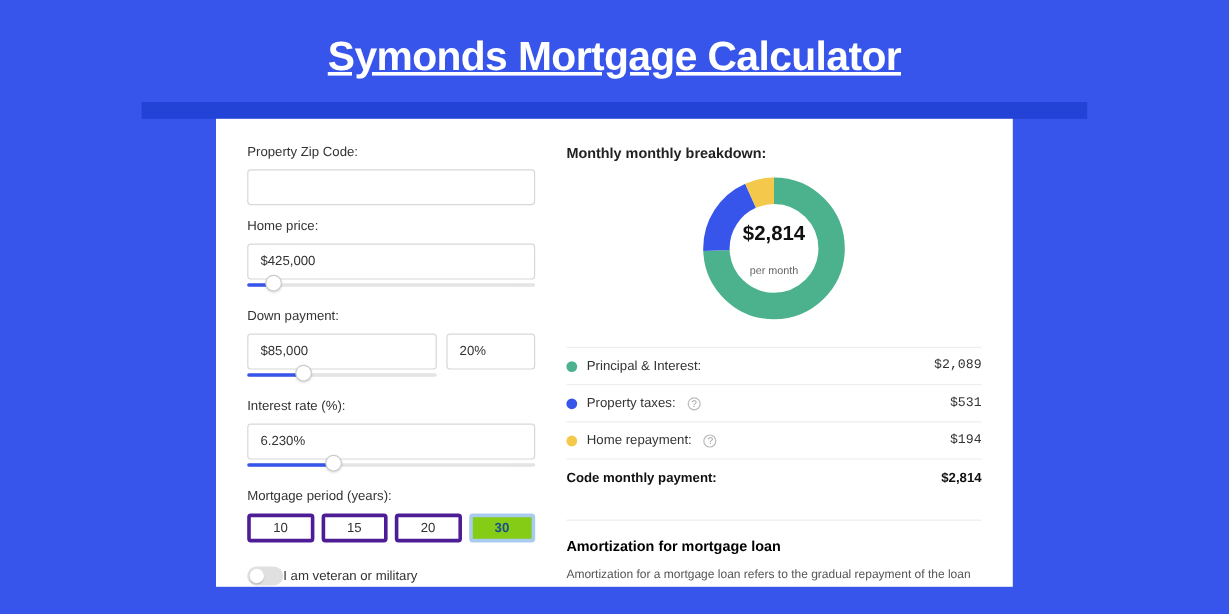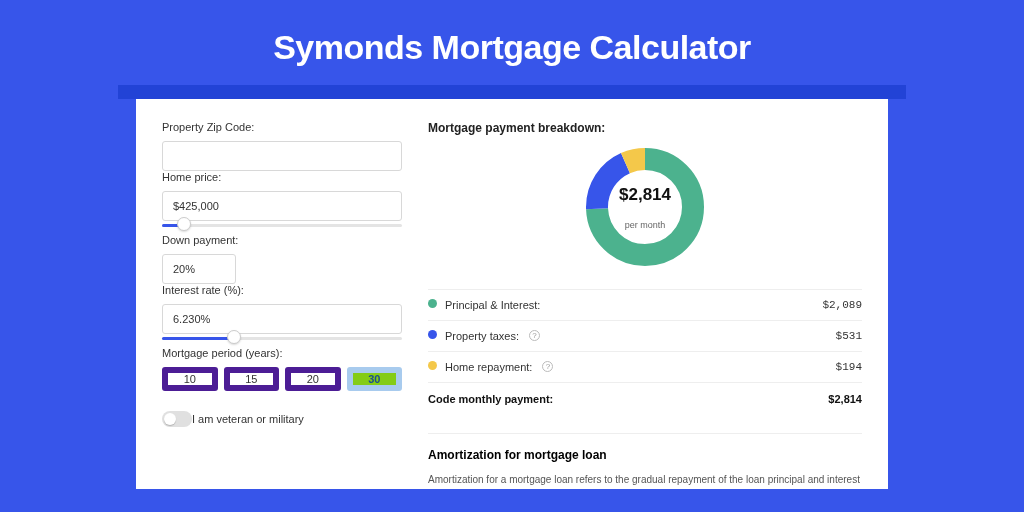--- a/index.html
+++ b/index.html
@@ -10,44 +10,46 @@
     height: 512px;
     overflow: hidden;
   }
   .page-title {
     color: #fff;
     font-size: 34px;
     font-weight: 700;
     text-align: center;
     padding: 28px 0 18px;
     letter-spacing: -0.5px;
+    text-decoration: underline;
   }
   .blue-strip {
     background: #2243d6;
     height: 14px;
     width: 788px;
     margin: 0 auto;
   }
   .card {
     background: #fff;
-    width: 752px;
+    width: 664px;
     margin: 0 auto;
     padding: 22px 26px;
     display: flex;
     gap: 26px;
     height: 390px;
     overflow: hidden;
   }
   .left-col { width: 240px; flex-shrink: 0; }
   .right-col { flex: 1; }
 
   .field-label {
     font-size: 11px;
     color: #333;
     margin-bottom: 8px;
+    margin-top: 12px;
   }
   .left-col .field-label:first-child { margin-top: 0; }
   .text-input {
     width: 100%;
     height: 30px;
     border: 1px solid #d8d8d8;
     border-radius: 3px;
     padding: 0 10px;
     font-size: 11px;
     color: #333;
@@ -86,21 +88,21 @@
     transform: translateX(-50%);
   }
   .dp-row { display: flex; gap: 8px; }
   .dp-row .dp-amount { position: relative; flex: 1; }
   .dp-row .dp-pct { width: 74px; }
 
   .period-row { display: flex; gap: 6px; margin-top: 2px; }
   .period-btn {
     flex: 1;
     height: 24px;
-    border: 6px solid #4c1d95;
+    border: 3px solid #4c1d95;
     border-radius: 3px;
     background: #fff;
     font-size: 11px;
     color: #333;
     cursor: pointer;
   }
   .period-btn.active {
     background: #84cc16;
     border-color: #a8cbee;
     color: #1a4d8f;
@@ -162,21 +164,21 @@
   .legend-row {
     display: flex;
     align-items: center;
     justify-content: space-between;
     padding: 9px 0;
     border-top: 1px solid #eee;
     font-size: 11px;
     color: #333;
   }
   .legend-row:first-of-type { border-top: none; }
-  .legend-left { display: flex; gap: 8px; }
+  .legend-left { display: flex; align-items: center; gap: 8px; }
   .dot { width: 9px; height: 9px; border-radius: 50%; }
   .dot-green { background: #4cb28e; }
   .dot-blue { background: #3755ea; }
   .dot-yellow { background: #f4c84a; }
   .info-icon {
     width: 11px;
     height: 11px;
     border: 1px solid #bbb;
     border-radius: 50%;
     font-size: 8px;
@@ -228,20 +230,28 @@
     <div class="field-label">Home price:</div>
     <input class="text-input" type="text" value="$425,000" style="">
     <div class="slider-wrap">
       <div class="slider-track"></div>
       <div class="slider-fill" style="width:9%"></div>
       <div class="slider-thumb" style="left:9%"></div>
     </div>
 
     <div class="field-label">Down payment:</div>
     <div class="dp-row">
+      <div class="dp-amount">
+        <input class="text-input" type="text" value="$85,000" style="">
+        <div class="slider-wrap">
+          <div class="slider-track"></div>
+          <div class="slider-fill" style="width:30%"></div>
+          <div class="slider-thumb" style="left:30%"></div>
+        </div>
+      </div>
       <input class="text-input dp-pct" type="text" value="20%" style="">
     </div>
 
     <div class="field-label">Interest rate (%):</div>
     <input class="text-input" type="text" value="6.230%" style="">
     <div class="slider-wrap">
       <div class="slider-track"></div>
       <div class="slider-fill" style="width:30%"></div>
       <div class="slider-thumb" style="left:30%"></div>
     </div>
@@ -257,21 +267,21 @@
     <div class="vet-row">
       <div class="toggle">
         <div class="toggle-knob"></div>
       </div>
       <span class="vet-label">I am veteran or military</span>
     </div>
 
   </div>
 
   <div class="right-col">
-    <div class="section-title">Mortgage payment breakdown:</div>
+    <div class="section-title">Monthly monthly breakdown:</div>
 
     <div class="donut-wrap">
       <div class="donut">
         <svg width="124" height="124" viewBox="0 0 124 124">
           <circle cx="62" cy="62" r="48" fill="none" stroke="#4cb28e" stroke-width="22" stroke-dasharray="224 302" stroke-dashoffset="0"></circle>
           <circle cx="62" cy="62" r="48" fill="none" stroke="#3755ea" stroke-width="22" stroke-dasharray="57 302" stroke-dashoffset="-224"></circle>
           <circle cx="62" cy="62" r="48" fill="none" stroke="#f4c84a" stroke-width="22" stroke-dasharray="21 302" stroke-dashoffset="-281"></circle>
         </svg>
         <div class="donut-center">
           <div class="donut-amount">$2,814</div>

